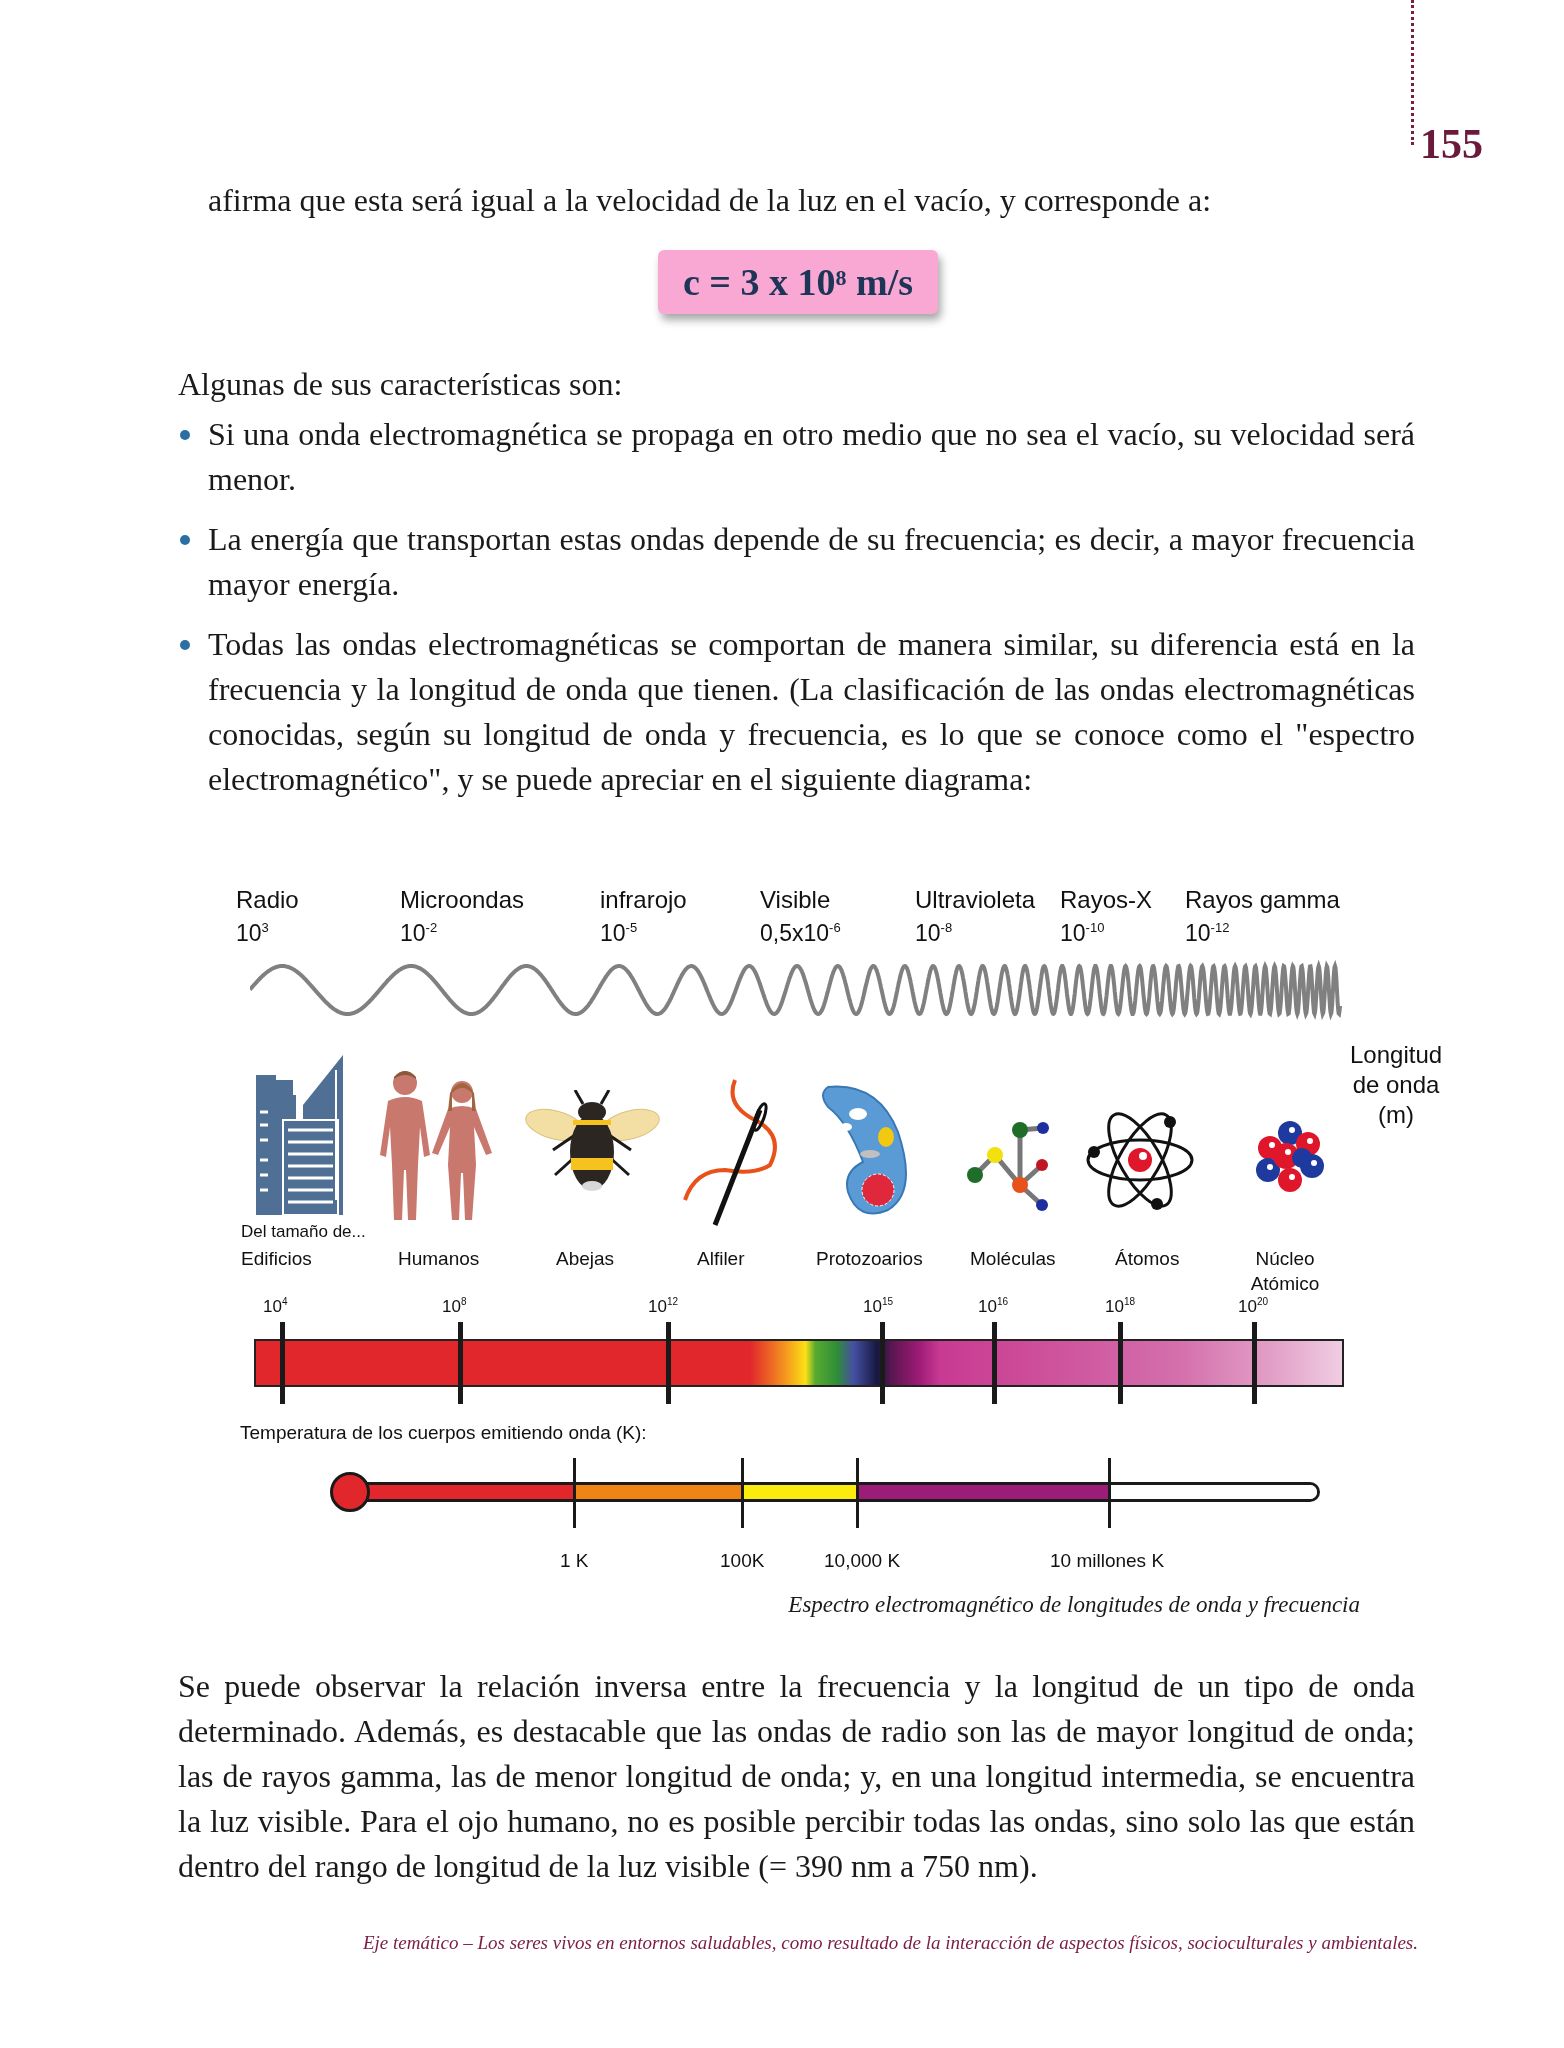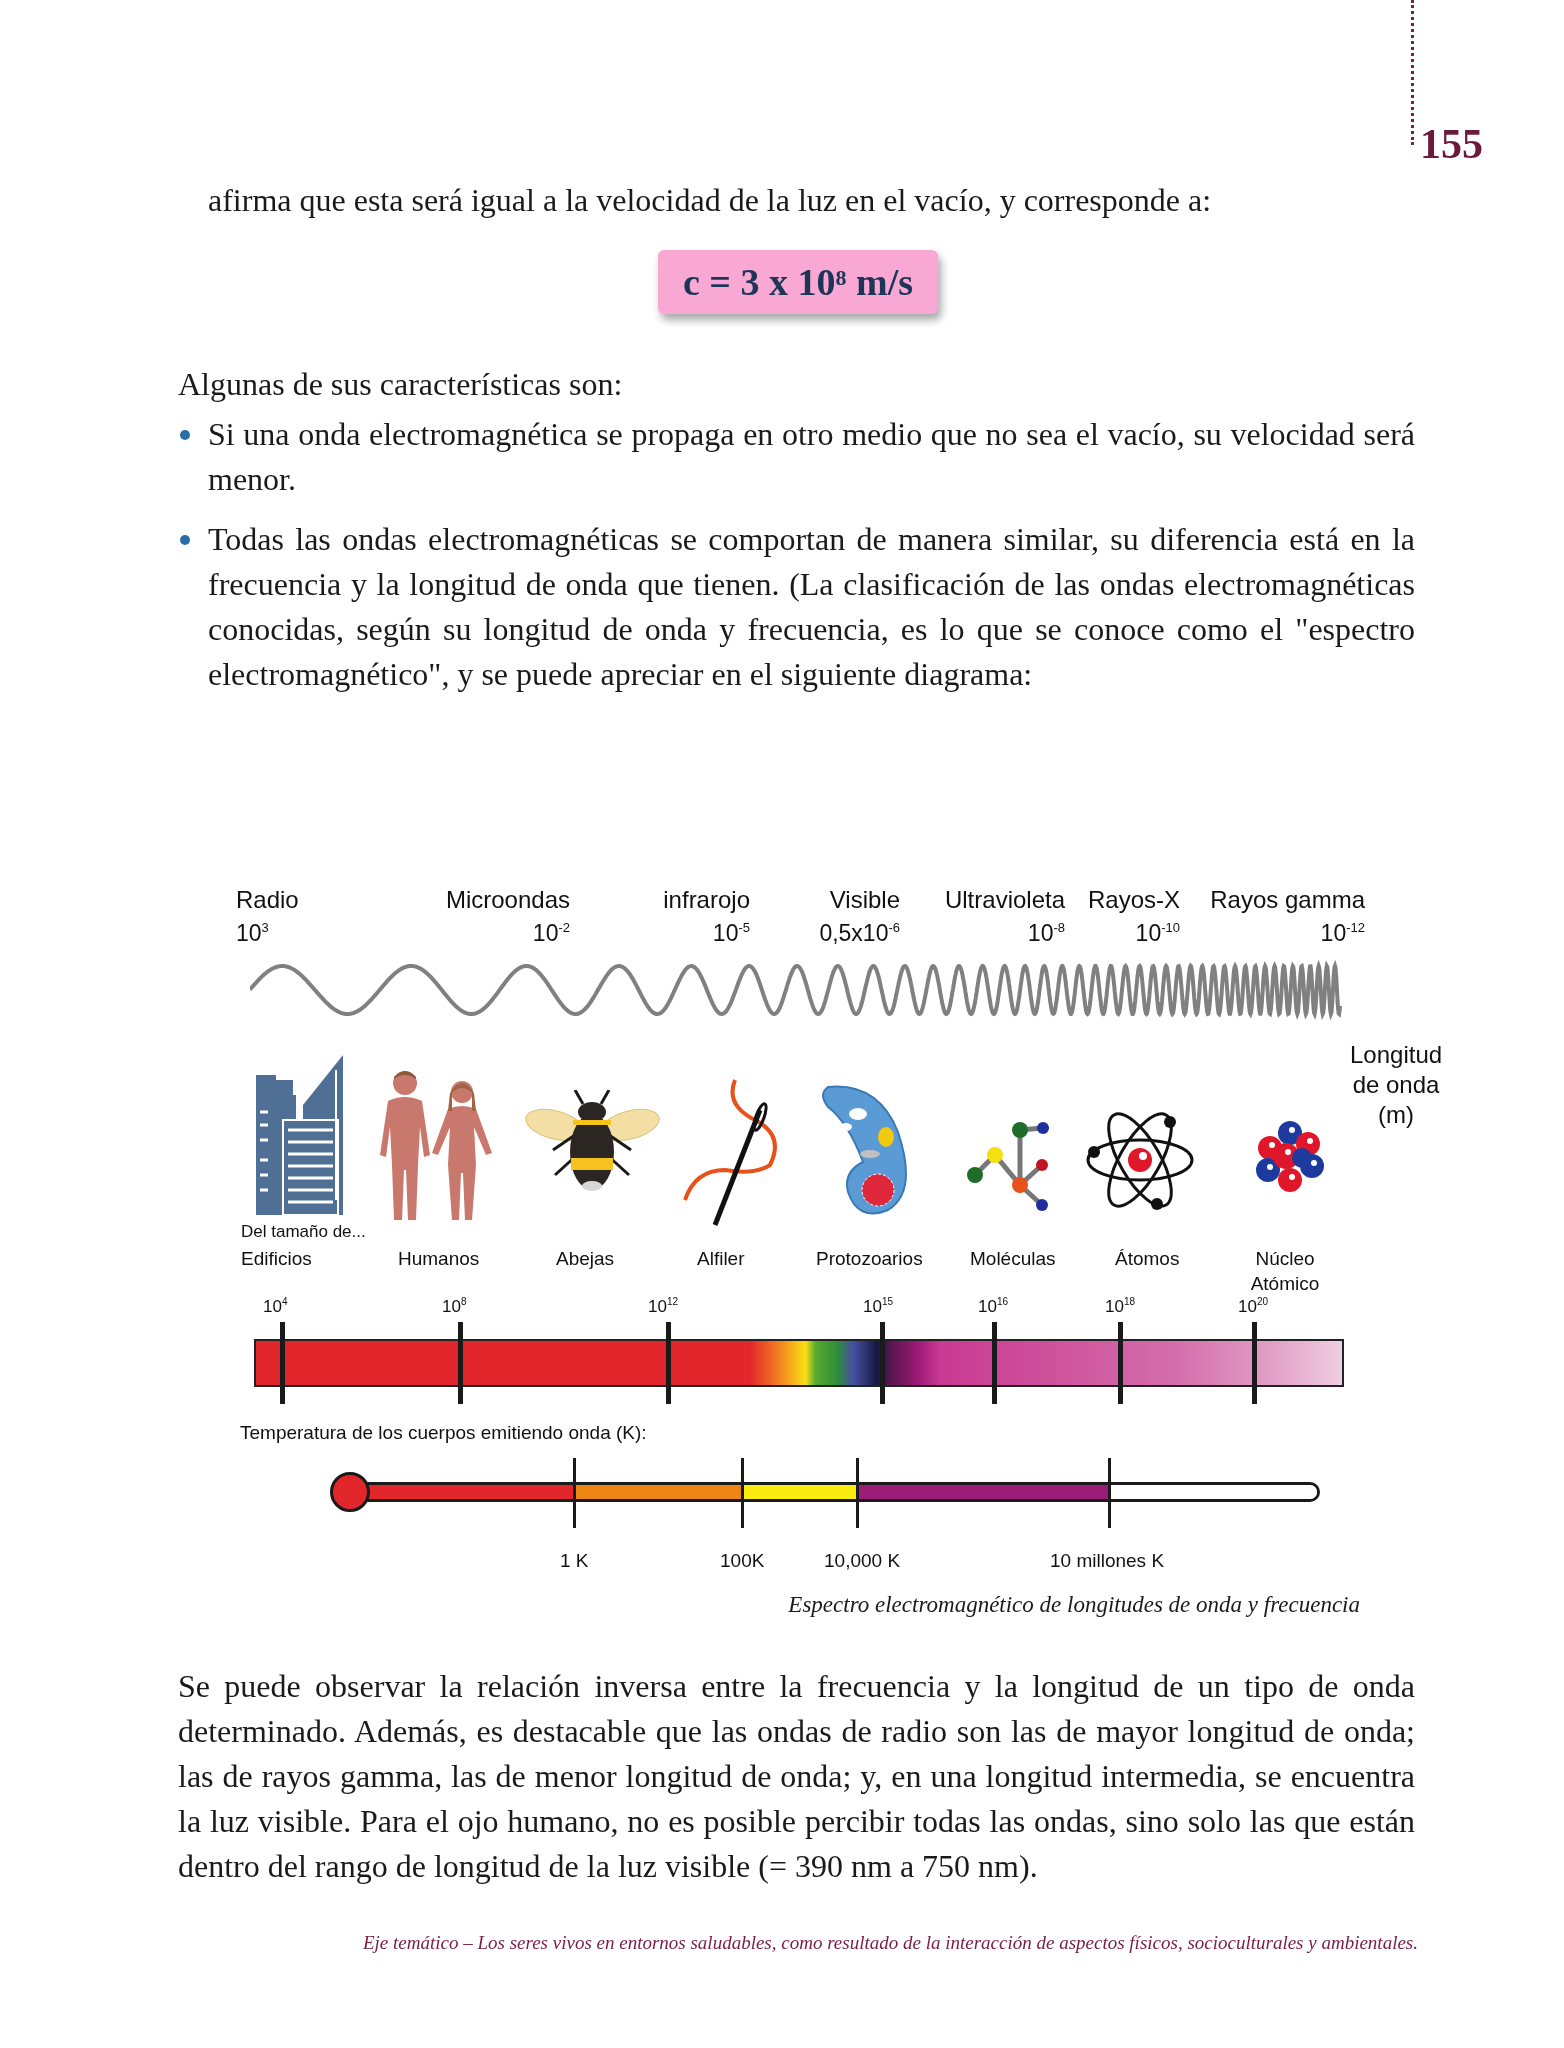--- a/index.html
+++ b/index.html
@@ -8,21 +8,21 @@
   .page-number { position: absolute; left: 1420px; top: 98px; font-size: 42px; font-weight: bold; color: #6b1a3c; font-family: "Liberation Serif", serif; margin-top: 22px; }
   .para { position: absolute; font-size: 32px; line-height: 45px; text-align: justify; }
   .intro-line { left: 208px; top: 178px; width: 1010px; }
   .formula-box { position: absolute; left: 658px; top: 250px; width: 280px; height: 64px; background: #f9a8d4; border-radius: 6px; box-shadow: 3px 6px 8px rgba(0,0,0,0.35); display: flex; align-items: center; justify-content: center; font-size: 38px; font-weight: bold; color: #1d3557; font-family: "Liberation Serif", serif; }
   .formula-box sup { font-size: 22px; position: relative; top: -4px; }
   .chars-heading { left: 178px; top: 362px; }
   .bullet-list { position: absolute; left: 178px; top: 412px; width: 1237px; margin: 0; padding: 0; list-style: none; }
   .bullet-item { position: relative; padding-left: 30px; font-size: 32px; line-height: 45px; text-align: justify; margin-bottom: 15px; }
   .bullet-dot { position: absolute; left: 2px; top: 18px; width: 10px; height: 10px; border-radius: 50%; background: #2a6fa3; }
   .diagram { position: absolute; left: 220px; top: 860px; width: 1200px; height: 760px; font-family: "Liberation Sans", "DejaVu Sans", sans-serif; color: #111; }
-  .band { position: absolute; text-align: right; font-size: 24px; line-height: 28px; white-space: nowrap; }
+  .band { position: absolute; text-align: left; font-size: 24px; line-height: 28px; white-space: nowrap; }
   .band .wl { font-size: 23px; }
   .band sup { font-size: 13px; }
   .wave { position: absolute; left: 30px; top: 100px; }
   .len-axis { position: absolute; left: 1130px; top: 180px; text-align: center; font-size: 24px; line-height: 30px; }
   .obj { position: absolute; text-align: center; font-size: 19px; line-height: 25px; white-space: nowrap; }
   .obj-icon { position: absolute; }
   .size-prefix { position: absolute; left: 21px; top: 362px; font-size: 17px; }
   .freq-label { position: absolute; font-size: 17px; }
   .freq-label sup { font-size: 10px; }
   .freq-bar { position: absolute; left: 34px; top: 479px; width: 1090px; height: 48px; border: 2px solid #222; box-sizing: border-box;
@@ -48,20 +48,21 @@
 <div class="formula-box">
   <span>c = 3 x 10</span>
     <sup>8</sup>
     <span style="white-space:pre"> m/s</span>
 </div>
 
 <p class="para chars-heading" style="margin:0">Algunas de sus características son:</p>
 
 <ul class="bullet-list">
   <li class="bullet-item"><span class="bullet-dot"></span><span>Si una onda electromagnética se propaga en otro medio que no sea el vacío, su velocidad será menor.</span></li>
+  <li class="bullet-item"><span class="bullet-dot"></span><span>La energía que transportan estas ondas depende de su frecuencia; es decir, a mayor frecuencia mayor energía.</span></li>
   <li class="bullet-item"><span class="bullet-dot"></span><span>Todas las ondas electromagnéticas se comportan de manera similar, su diferencia está en la frecuencia y la longitud de onda que tienen. (La clasificación de las ondas electromagnéticas conocidas, según su longitud de onda y frecuencia, es lo que se conoce como el "espectro electromagnético", y se puede apreciar en el siguiente diagrama:</span></li>
 </ul>
 
 <div class="diagram">
 
   <div class="band" style="left:16px;top:26px;text-align:left">
     <div>Radio</div>
     <div class="wl"><span>10</span><sup>3</sup></div>
   </div>
   <div class="band" style="left:180px;top:26px;width:170px">

